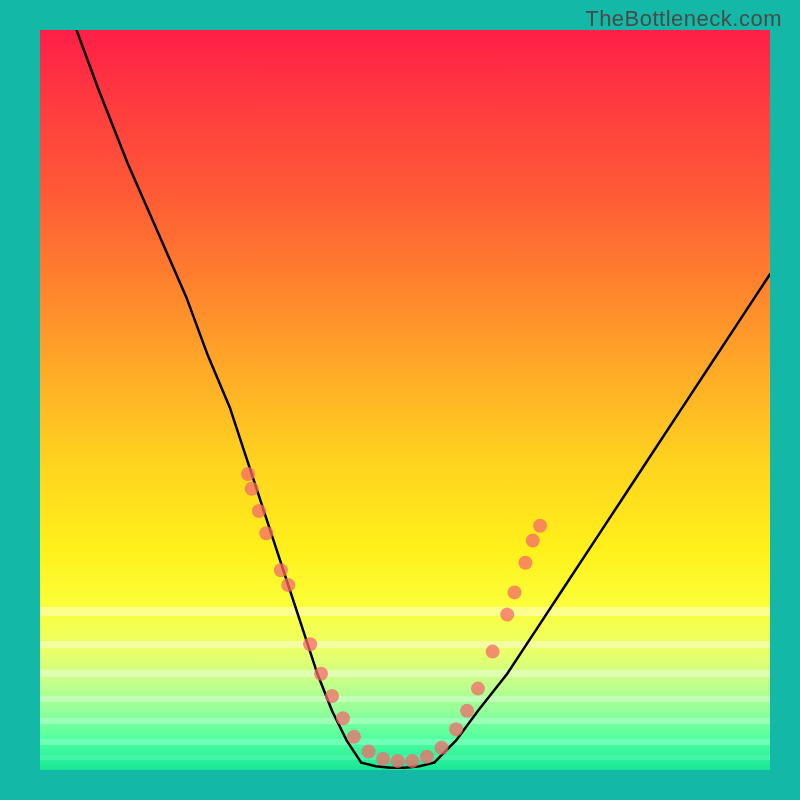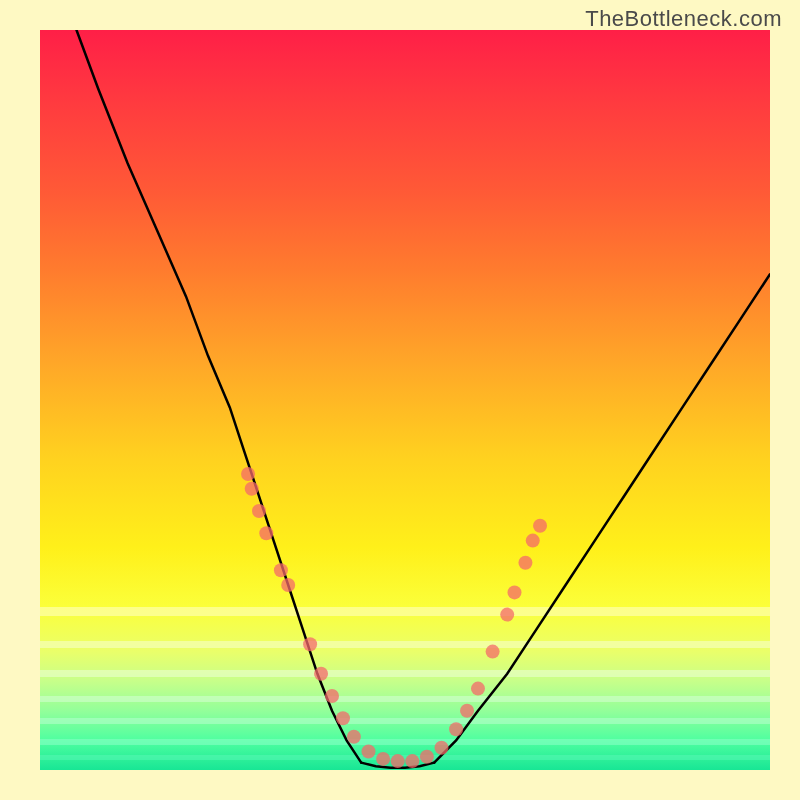--- a/index.html
+++ b/index.html
@@ -10,21 +10,21 @@
     overflow: hidden;
     background: #000;
     font-family: Arial, Helvetica, sans-serif;
   }
   .frame {
     position: absolute;
     left: 0;
     top: 0;
     width: 800px;
     height: 800px;
-    background: #fef9c3;
+    background: #14b8a6;
   }
   .plot {
     position: absolute;
     left: 40px;
     top: 30px;
     width: 730px;
     height: 740px;
     background: linear-gradient(to bottom,
       #ff1f47 0%,
       #ff3b3f 10%,

